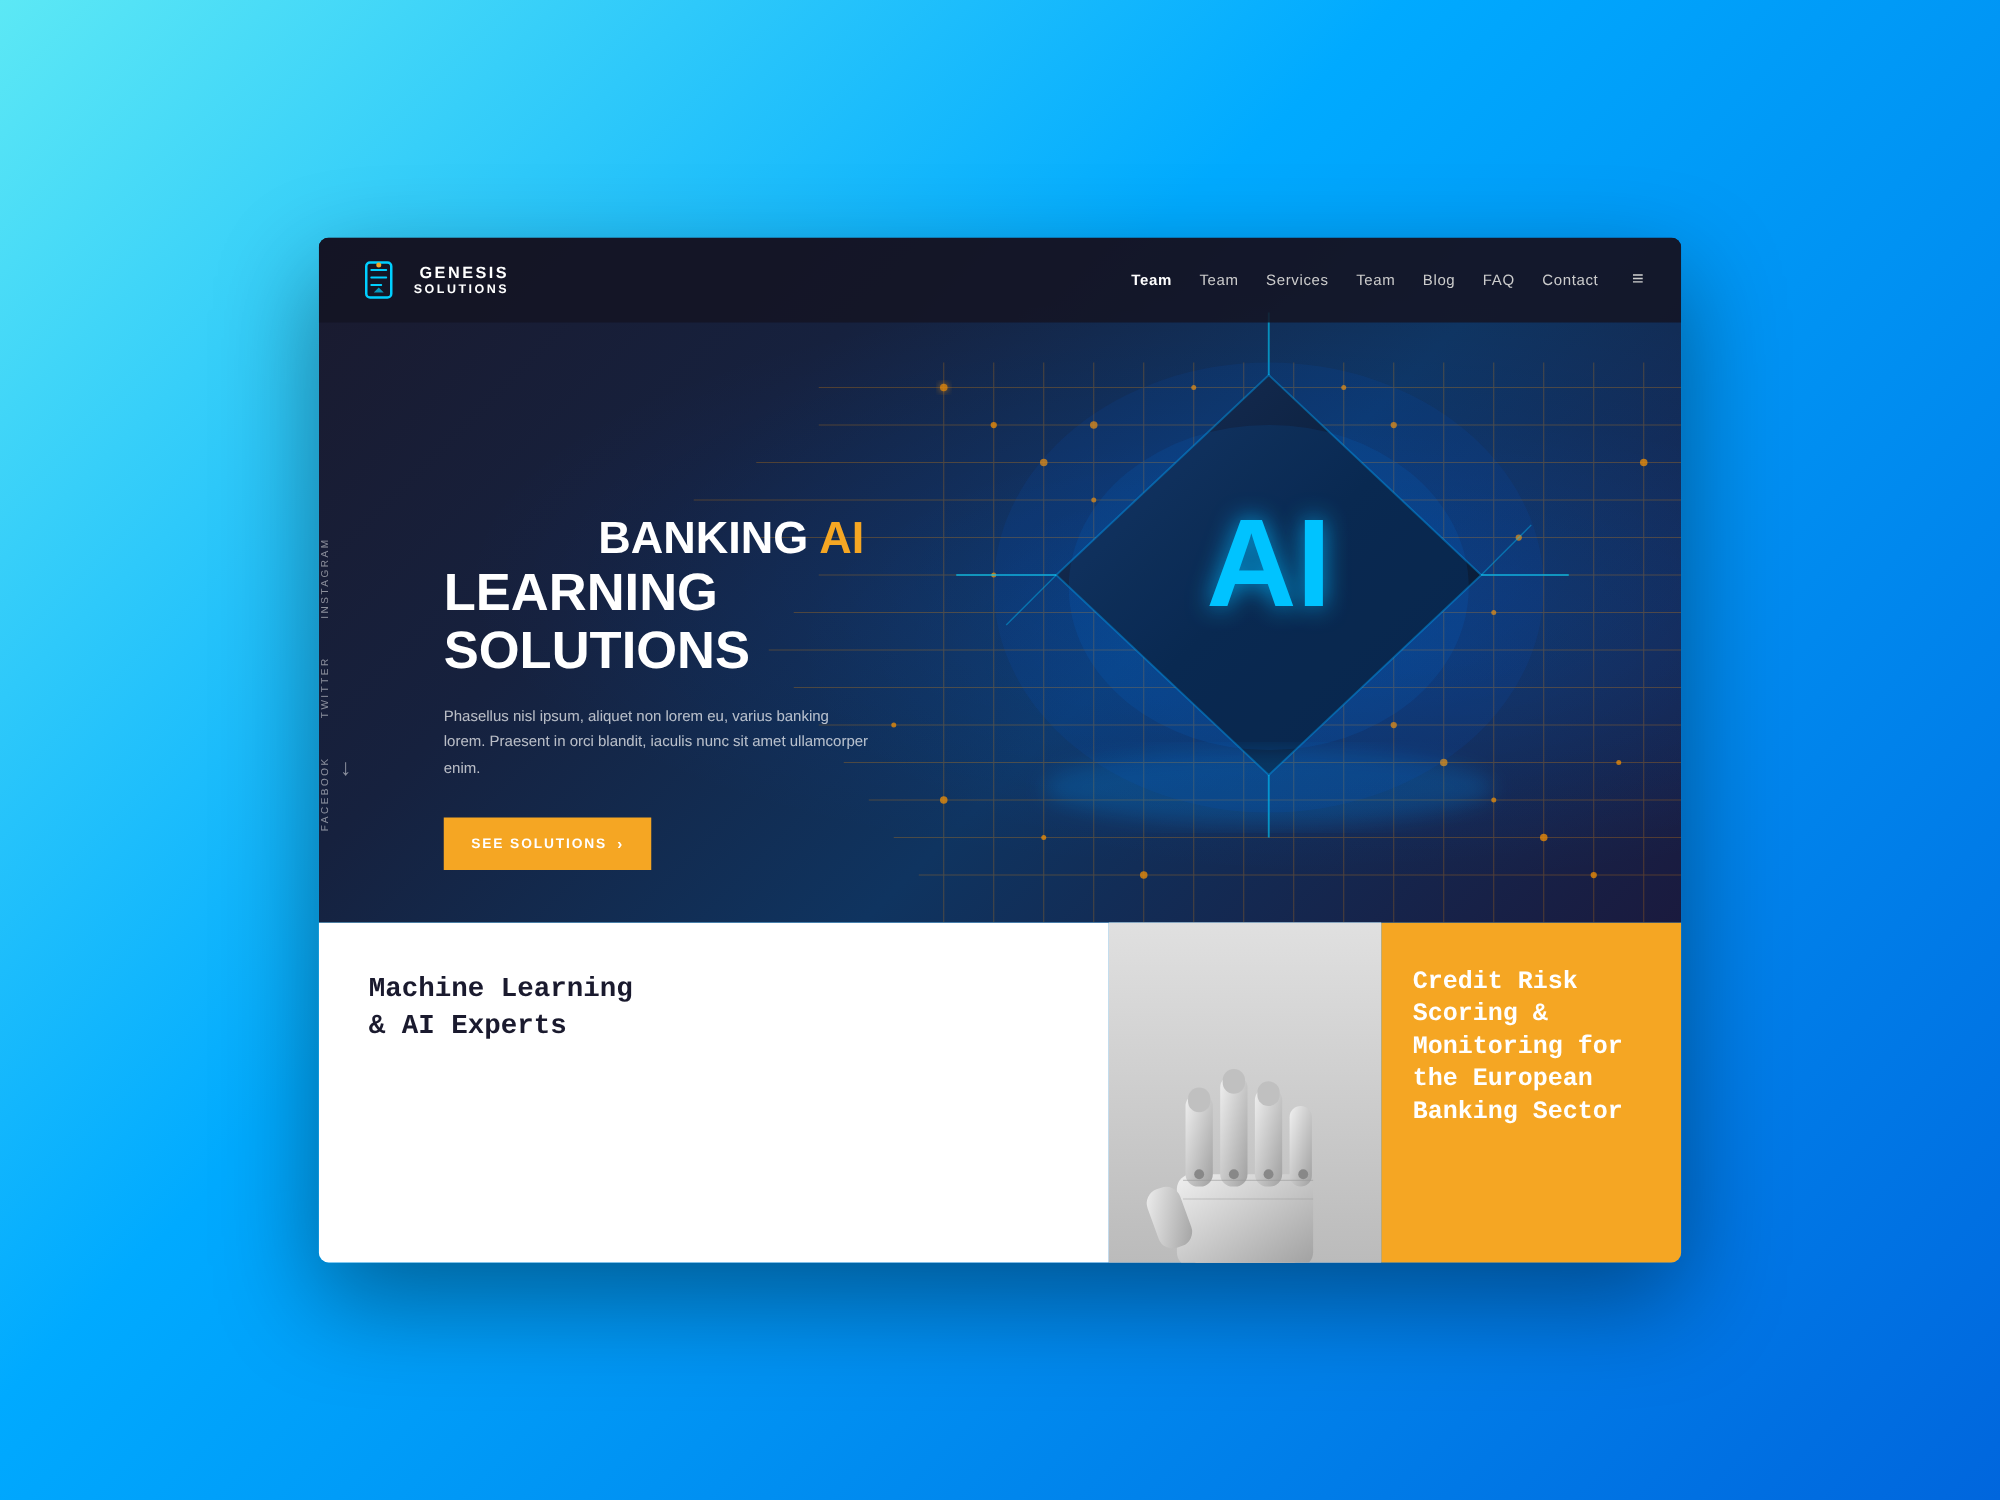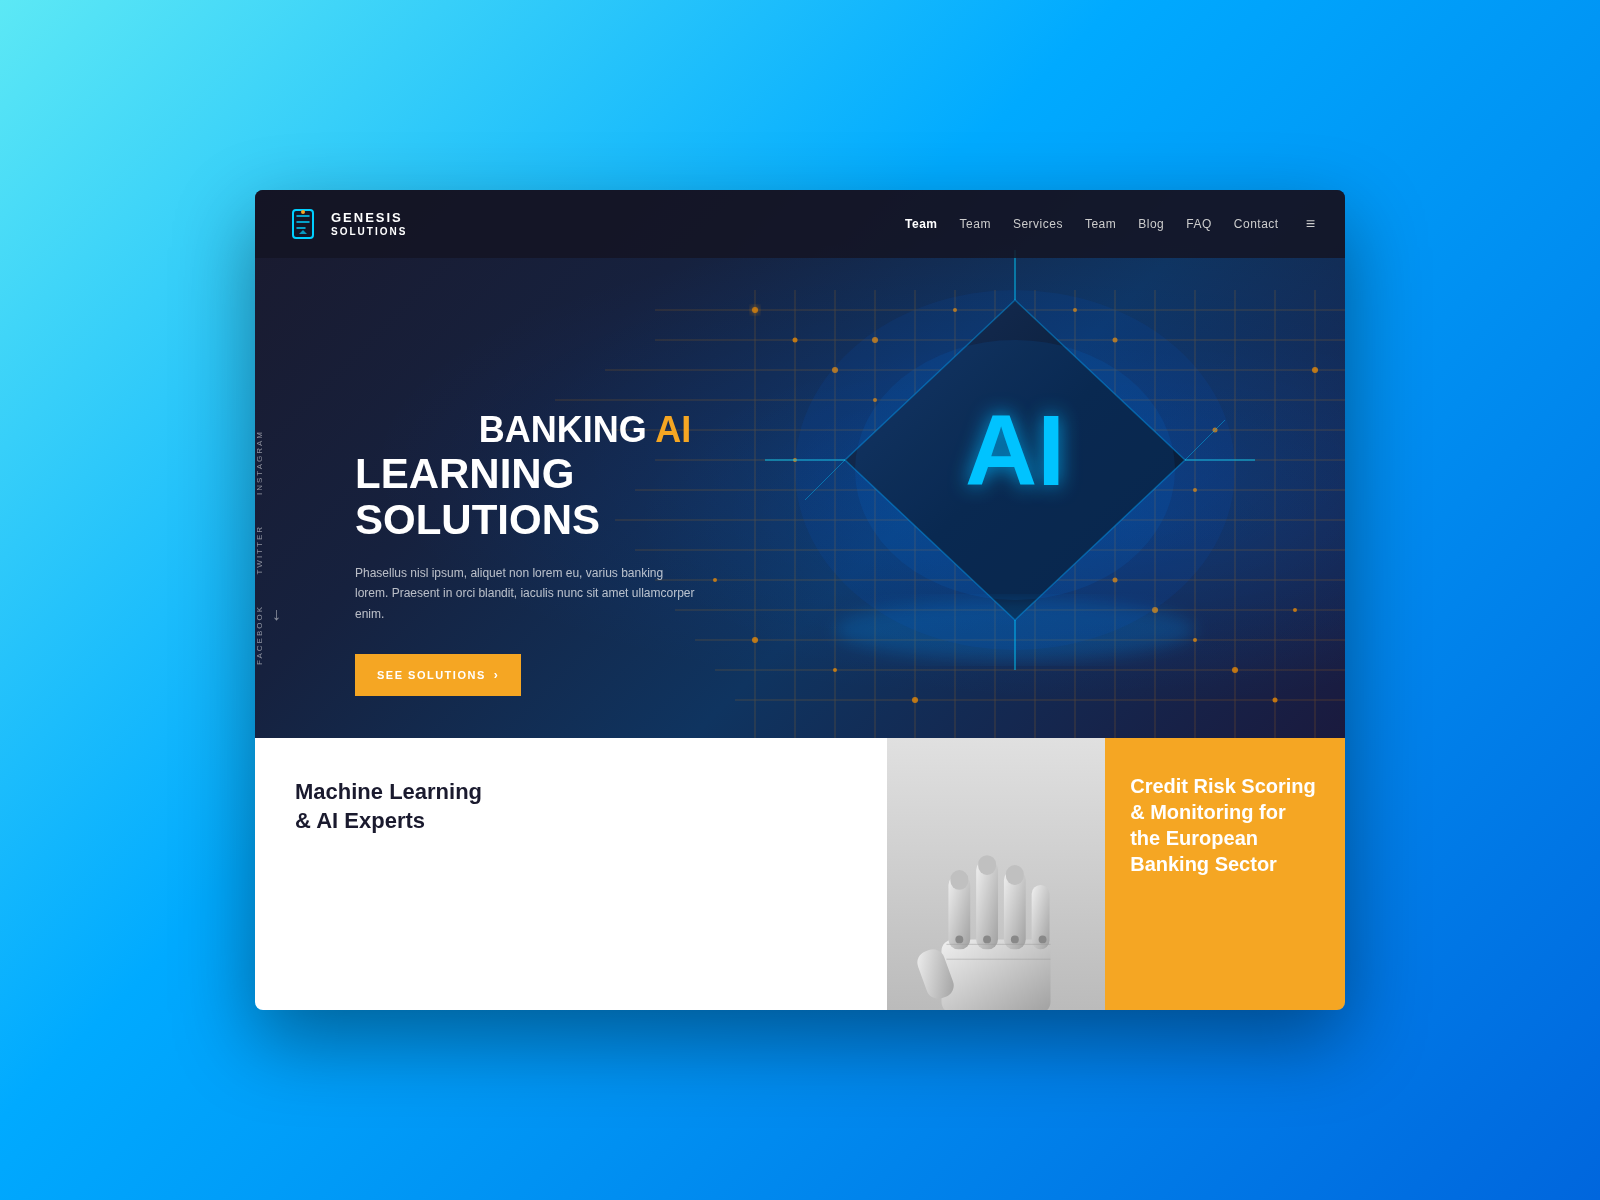--- a/index.html
+++ b/index.html
@@ -73,20 +73,21 @@
       display: flex;
       flex-direction: column;
       line-height: 1.1;
     }
 
     .logo-name {
       font-size: 13px;
       font-weight: 900;
       color: white;
       letter-spacing: 2px;
+      text-align: right;
     }
 
     .logo-sub {
       font-size: 10px;
       font-weight: 600;
       color: white;
       letter-spacing: 2px;
     }
 
     .nav-links {
@@ -204,20 +205,21 @@
 
     .cta-arrow {
       font-size: 12px;
     }
 
     
     .bottom-section {
       display: flex;
       height: 352px;
       flex-shrink: 0;
+      font-family: Liberation Mono, monospace;
     }
 
     
     .left-panel {
       width: 58%;
       background: white;
       padding: 40px 40px 30px 40px;
       display: flex;
       flex-direction: column;
       justify-content: flex-start;

